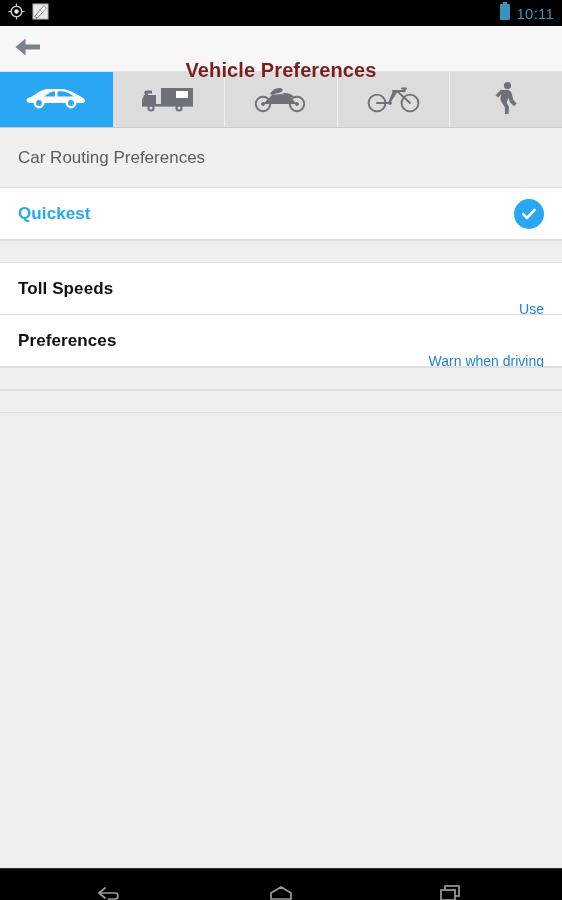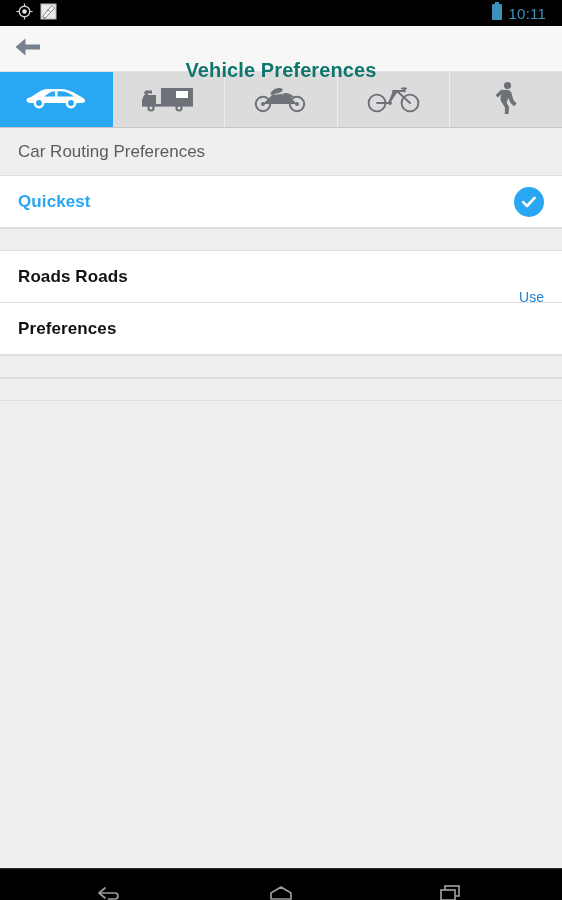--- a/index.html
+++ b/index.html
@@ -15,21 +15,21 @@
     position: relative;
   }
 
   
   .status-bar {
     height: 26px;
     background: #000000;
     display: flex;
     align-items: center;
     justify-content: space-between;
-    padding: 0 16px;
+    padding: 0 8px;
     box-sizing: border-box;
   }
   .status-left {
     display: flex;
     align-items: center;
     gap: 7px;
   }
   .status-right {
     display: flex;
     align-items: center;
@@ -61,21 +61,21 @@
     align-items: center;
     justify-content: center;
     cursor: pointer;
   }
   .app-title {
     position: absolute;
     left: 0; right: 0;
     text-align: center;
     font-size: 20px;
     font-weight: bold;
-    color: #0f766e;
+    color: #7f1d1d;
     letter-spacing: 0.1px;
     pointer-events: none;
     margin-top: 44px;
   }
 
   
   .tab-bar {
     height: 56px;
     display: flex;
     background: #dcdcdc;
@@ -98,21 +98,21 @@
     border-right: 1px solid #29a7f2;
   }
 
   
   .content {
     background: #efefef;
     height: 740px;
     box-sizing: border-box;
   }
   .section-header {
-    height: 48px;
+    height: 60px;
     background: #efefef;
     display: flex;
     align-items: center;
     padding-left: 18px;
     font-size: 17px;
     color: #5c5c5c;
     border-bottom: 1px solid #dedede;
     box-sizing: border-box;
   }
   .gap {
@@ -320,26 +320,27 @@
       <svg width="18" height="18" viewBox="0 0 18 18">
         <path d="M3.2 9.2 L7 13 L14.6 4.9" fill="none" stroke="#ffffff" stroke-width="2.6" stroke-linecap="round" stroke-linejoin="round"></path>
       </svg>
     </span>
   </div>
 
 
   <div class="gap"></div>
 
   <div class="row">
-    <span class="row-label">Roads Roads</span>
+    <span class="row-label">Toll Speeds</span>
     <span class="row-value">Use</span>
   </div>
 
   <div class="row">
     <span class="row-label">Preferences</span>
+    <span class="row-value">Warn when driving</span>
   </div>
 
   <div class="gap"></div>
 
 
   <div class="gap"></div>
 
 
   <div class="filler"></div>
 </div>

